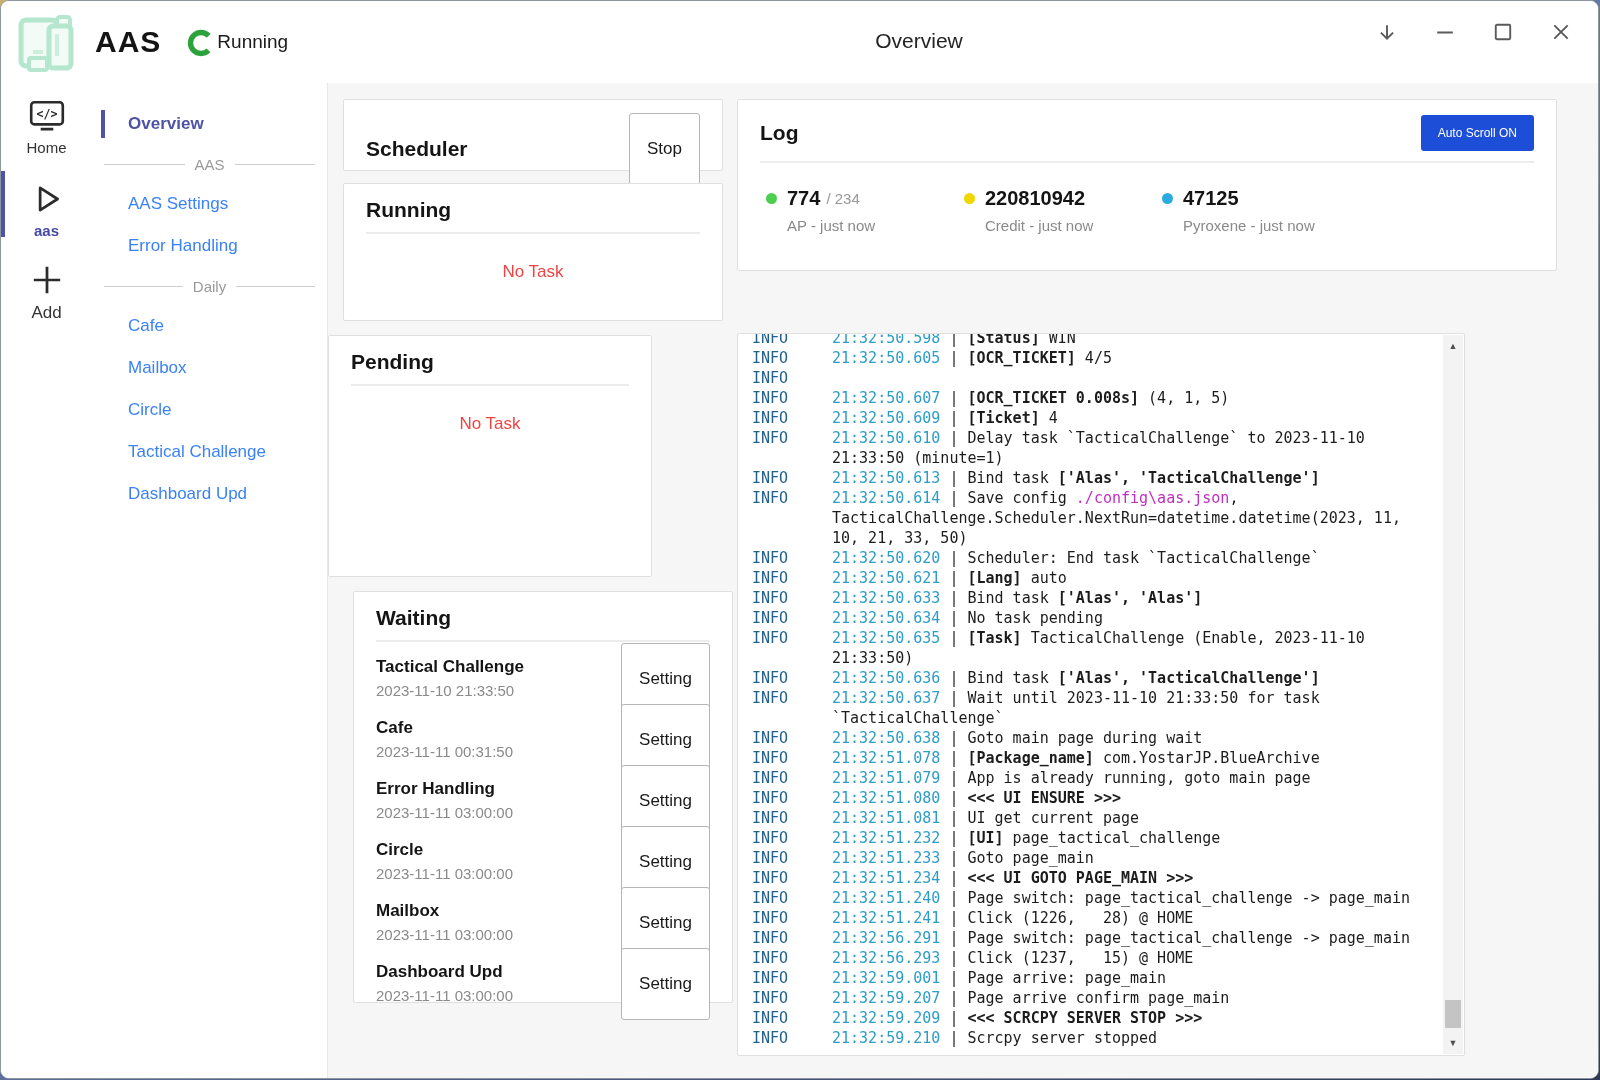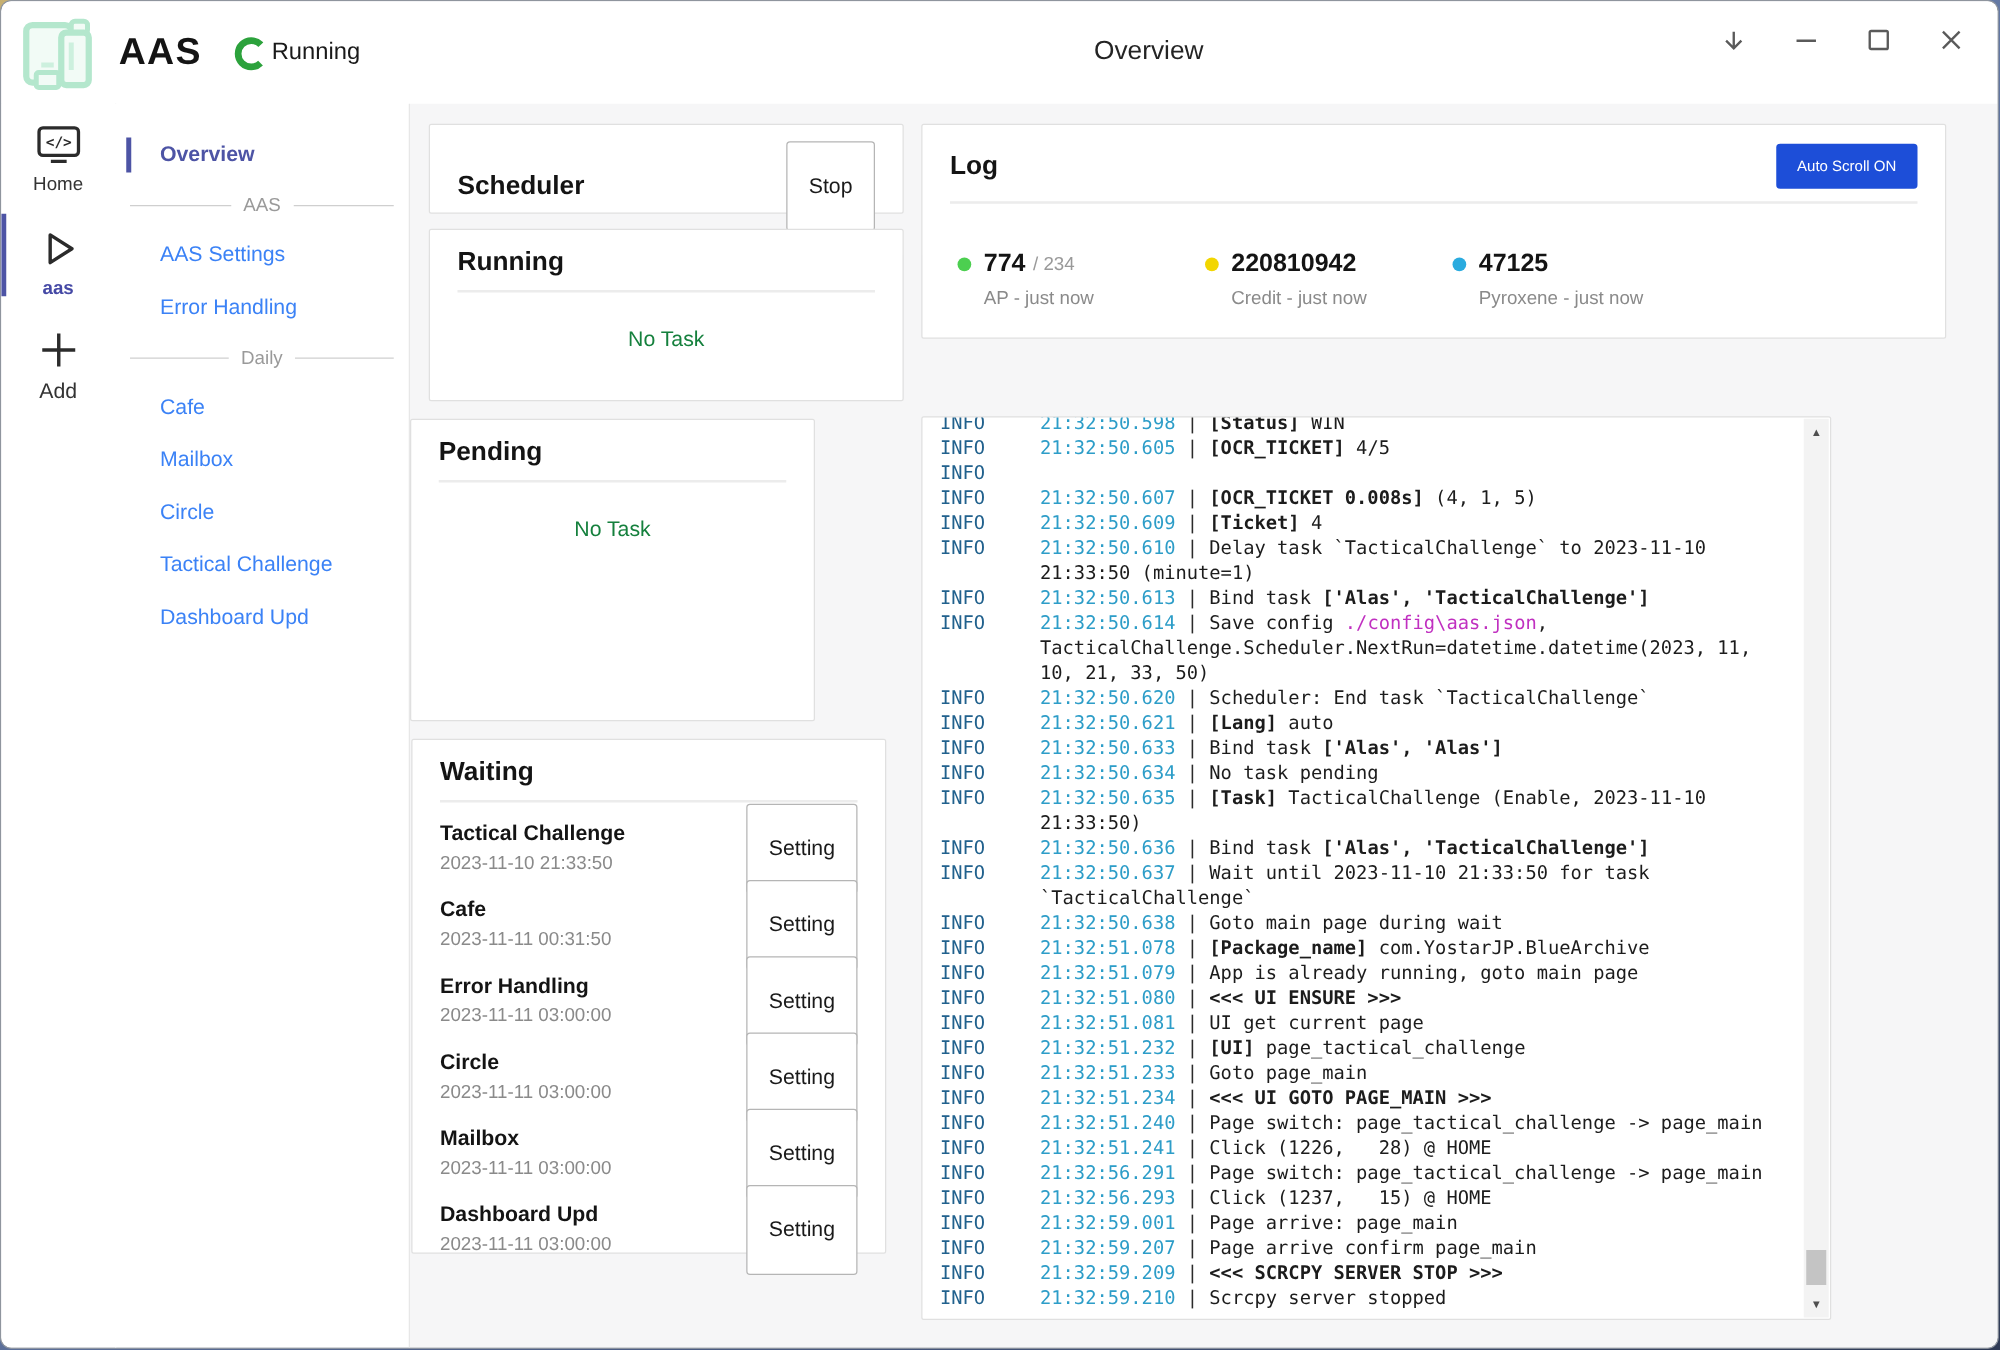--- a/index.html
+++ b/index.html
@@ -36,30 +36,30 @@
   .side-item.active .bar{position:absolute;left:9px;top:7px;width:4px;height:28px;background:#4d54a5;}
   .side-div{height:38px;display:flex;align-items:center;padding:0 12px;}
   .side-div .line{flex:1;height:1px;background:#cfcfcf;}
   .side-div .lab{font-size:15px;color:#9a9a9a;margin:0 10px;}
   
   .main{position:absolute;left:327px;top:82px;right:0;bottom:0;background:#f6f6f7;}
   .card{position:absolute;background:#fff;border:1px solid #e0e0e0;border-radius:2px;box-sizing:border-box;}
   .card-title{font-size:21px;font-weight:600;color:#141414;}
   .hdr-row{display:flex;align-items:center;justify-content:space-between;padding:14px 22px 10px 22px;}
   .divider{height:2px;background:#ececec;margin:0 22px;}
-  .empty{text-align:center;margin-top:28px;font-size:17px;color:#15803d;}
+  .empty{text-align:center;margin-top:28px;font-size:17px;color:#ef4444;}
   .btn-outline{background:#fff;border:1px solid #b5b5b5;border-radius:3px;font-size:17px;color:#1a1a1a;font-family:"Liberation Sans",sans-serif;padding:25px 17px;cursor:default;}
   
   .task-rows{padding:6px 22px 0 22px;}
   .task-row{display:flex;align-items:center;justify-content:space-between;height:61px;}
   .task-row .nm{font-size:17px;font-weight:bold;color:#141414;line-height:24px;}
   .task-row .dt{font-size:15px;color:#8a8a8a;line-height:24px;}
   
   .autoscroll-btn{background:#1d4ed8;color:#fff;border:none;border-radius:3px;font-size:12px;padding:11px 17px;font-family:Liberation Sans, sans-serif;cursor:default;}
-  .stats{display:flex;padding:37px 0 0 28px;}
+  .stats{display:flex;padding:24px 0 0 28px;}
   .stat{width:198px;}
   .stat .top{display:flex;align-items:center;}
   .stat .dot{width:11px;height:11px;border-radius:50%;flex:none;}
   .stat .val{font-size:20px;font-weight:bold;margin-left:10px;color:#141414;}
   .stat .suf{font-size:15px;color:#999;margin-left:6px;}
   .stat .lab{font-size:15px;color:#8a8a8a;margin:7px 0 0 21px;}
   
   .log-card{overflow:hidden;}
   .log-lines{position:absolute;left:14px;right:30px;top:-6px;font-family:"DejaVu Sans Mono",monospace;font-size:15px;line-height:20px;color:#1c1c1c;}
   .log-row{display:flex;}
@@ -210,21 +210,21 @@
     </section>
 
     <section class="card" style="left:0;top:252px;width:324px;height:242px;">
       <div class="hdr-row">
           <span class="card-title">Pending</span>
         </div>
       <div class="divider"></div>
       <div class="empty">No Task</div>
     </section>
 
-    <section class="card" style="left:1px;top:508px;width:380px;height:412px;">
+    <section class="card" style="left:25px;top:508px;width:380px;height:412px;">
       <div class="hdr-row">
           <span class="card-title">Waiting</span>
         </div>
       <div class="divider"></div>
       <div class="task-rows" id="waiting-rows">
           <div class="task-row">
             <div>
               <div class="nm">Tactical Challenge</div>
               <div class="dt">2023-11-10 21:33:50</div>
             </div>

